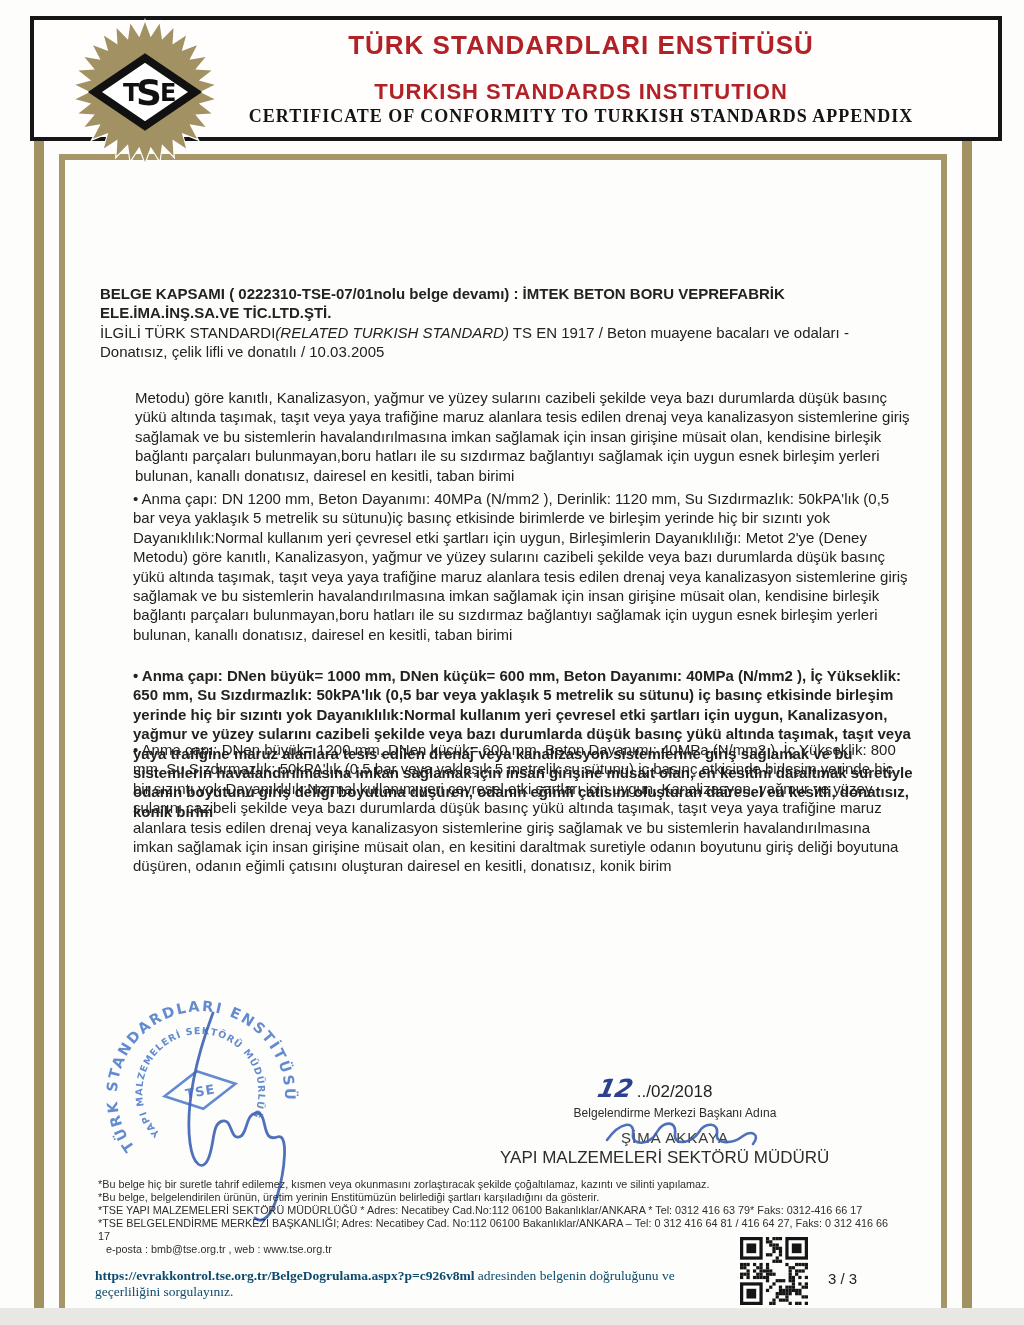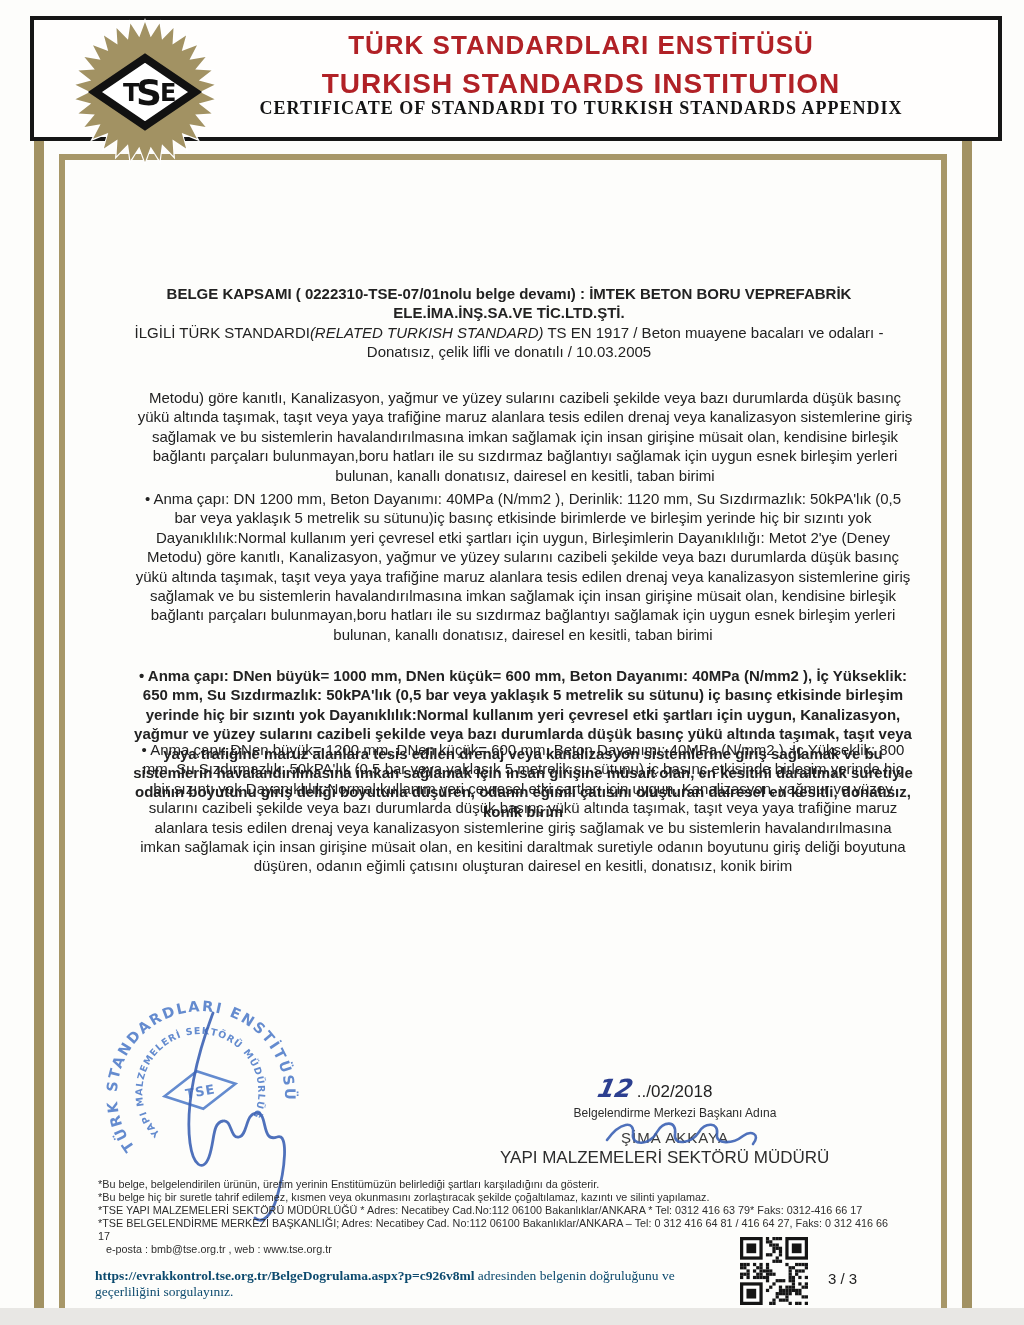--- a/index.html
+++ b/index.html
@@ -14,35 +14,35 @@
   
   .header-box{
     left:30px;top:16px;width:964px;height:106px;
     border:4px solid #161616;background:#fffefd;
     text-align:center;padding-top:11px;box-sizing:content-box;
   }
   .header-inner{padding-left:130px;}
   .h-red{color:#b12126;font-weight:bold;letter-spacing:1px;}
   .h1{font-size:26px;line-height:28px;}
   .h2{font-family:"Liberation Serif",serif;font-weight:bold;font-size:19px;line-height:23px;letter-spacing:1.5px;color:#141414;}
-  .h3{font-size:28px;line-height:26px;margin-top:12px;}
+  .h3{font-size:22px;line-height:26px;margin-top:20px;}
   .h4{font-family:"Liberation Serif",serif;font-weight:bold;font-size:18px;line-height:22px;letter-spacing:1px;color:#141414;}
 
   
   .frame-outer{
     left:34px;top:131px;width:918px;height:1171px;
     border:10px solid #a29263;border-bottom:none;
   }
   .frame-inner{
     left:59px;top:154px;width:876px;height:1148px;
     border:6px solid #a79768;border-bottom:none;
   }
 
   
-  .bodytxt{font-size:15px;line-height:19.4px;color:#222;text-align:center;}
+  .bodytxt{font-size:15px;line-height:19.4px;color:#222;}
   .scope{left:100px;top:284px;width:818px;}
   .scope .bold{font-weight:bold;}
   .para{width:780px;}
   .p1{left:135px;top:388px;}
   .p2{left:133px;top:489px;}
   .p3{left:133px;top:666px;font-weight:bold;}
   .p4{left:133px;top:740px;}
   .italic{font-style:italic;}
 
   
@@ -69,21 +69,21 @@
 </head>
 <body>
 
 <div class="abs frame-outer"></div>
 <div class="abs frame-inner"></div>
 
 <div class="abs header-box">
   <div class="header-inner">
     <div class="h1 h-red">TÜRK STANDARDLARI ENSTİTÜSÜ</div>
     <div class="h3 h-red">TURKISH STANDARDS INSTITUTION</div>
-    <div class="h4">CERTIFICATE OF STANDARDI TO TURKISH STANDARDS APPENDIX</div>
+    <div class="h4">CERTIFICATE OF CONFORMITY TO TURKISH STANDARDS APPENDIX</div>
   </div>
 </div>
 
 <svg class="abs" style="left:70px;top:17px;" width="150" height="160" viewBox="0 0 150 160">
   <polygon id="logo-star-back" fill="#ffffff" points="75.0,1.0 81.0,18.3 90.4,2.6 92.6,20.8 105.1,7.4 103.5,25.6 118.5,15.1 113.1,32.6 130.0,25.5 121.1,41.5 139.1,38.0 127.1,51.8 145.4,52.1 130.8,63.1 148.6,67.3 132.0,75.0 148.6,82.7 130.8,86.9 145.4,97.9 127.1,98.2 139.1,112.0 121.1,108.5 130.0,124.5 113.1,117.4 118.5,134.9 103.5,124.4 105.1,142.6 92.6,129.2 90.4,147.4 81.0,131.7 75.0,149.0 69.0,131.7 59.6,147.4 57.4,129.2 44.9,142.6 46.5,124.4 31.5,134.9 36.9,117.4 20.0,124.5 28.9,108.5 10.9,112.0 22.9,98.2 4.6,97.9 19.2,86.9 1.4,82.7 18.0,75.0 1.4,67.3 19.2,63.1 4.6,52.1 22.9,51.8 10.9,38.0 28.9,41.5 20.0,25.5 36.9,32.6 31.5,15.1 46.5,25.6 44.9,7.4 57.4,20.8 59.6,2.6 69.0,18.3"></polygon>
   <polygon id="logo-star" fill="#a29263" points="75.0,5.0 80.7,20.3 89.6,6.5 92.0,22.7 103.5,11.1 102.5,27.4 116.1,18.4 111.8,34.1 127.0,28.2 119.5,42.7 135.6,40.0 125.2,52.6 141.6,53.4 128.8,63.6 144.6,67.7 130.0,75.0 144.6,82.3 128.8,86.4 141.6,96.6 125.2,97.4 135.6,110.0 119.5,107.3 127.0,121.8 111.8,115.9 116.1,131.6 102.5,122.6 103.5,138.9 92.0,127.3 89.6,143.5 80.7,129.7 75.0,145.0 69.3,129.7 60.4,143.5 58.0,127.3 46.5,138.9 47.5,122.6 33.9,131.6 38.2,115.9 23.0,121.8 30.5,107.3 14.4,110.0 24.8,97.4 8.4,96.6 21.2,86.4 5.4,82.3 20.0,75.0 5.4,67.7 21.2,63.6 8.4,53.4 24.8,52.6 14.4,40.0 30.5,42.7 23.0,28.2 38.2,34.1 33.9,18.4 47.5,27.4 46.5,11.1 58.0,22.7 60.4,6.5 69.3,20.3"></polygon>
   <polygon points="25,75 75,41 125,75 75,109" fill="#ffffff" stroke="#111111" stroke-width="8"></polygon>
   <text x="53" y="84" font-size="24" font-weight="bold" fill="#111">T</text>
   <text x="66" y="88" font-size="36" font-weight="bold" fill="#111">S</text>
   <text x="90" y="84" font-size="24" font-weight="bold" fill="#111">E</text>
@@ -124,22 +124,22 @@
 </div>
 <div class="abs behalf">Belgelendirme Merkezi Başkanı Adına</div>
 <div class="abs signer-name">ŞİMA AKKAYA</div>
 <svg class="abs" style="left:595px;top:1112px;" width="180" height="42" viewBox="0 0 180 42">
   <path d="M 12,28 C 25,10 40,8 38,22 C 36,34 55,34 62,20 C 68,9 82,8 80,22 C 78,34 96,32 104,20
            C 110,10 124,10 122,22 C 120,33 138,32 148,24 C 156,18 166,22 158,32" fill="none" stroke="#3c62b4" stroke-width="2.6" stroke-linecap="round" opacity="0.9"></path>
 </svg>
 <div class="abs signer-title">YAPI MALZEMELERİ SEKTÖRÜ MÜDÜRÜ</div>
 
 <div class="abs footnotes">
+  <div>*Bu belge hiç bir suretle tahrif edilemez, kısmen veya okunmasını zorlaştıracak şekilde çoğaltılamaz, kazıntı ve silinti yapılamaz.</div>
   <div>*Bu belge, belgelendirilen ürünün, üretim  yerinin  Enstitümüzün belirlediği şartları karşıladığını da gösterir.</div>
-  <div>*Bu belge hiç bir suretle tahrif edilemez, kısmen veya okunmasını zorlaştıracak şekilde çoğaltılamaz, kazıntı ve silinti yapılamaz.</div>
   <div>*TSE YAPI MALZEMELERİ SEKTÖRÜ MÜDÜRLÜĞÜ * Adres: Necatibey Cad.No:112 06100 Bakanlıklar/ANKARA * Tel: 0312 416 63 79* Faks: 0312-416 66 17</div>
   <div>*TSE BELGELENDİRME MERKEZİ BAŞKANLIĞI; Adres: Necatibey Cad. No:112 06100 Bakanlıklar/ANKARA – Tel: 0 312 416 64 81 / 416 64 27,  Faks: 0 312 416 66 17</div>
   <div class="fn-email">e-posta : bmb@tse.org.tr , web : www.tse.org.tr</div>
 </div>
 
 <div class="abs verify">
   <span class="url">https://evrakkontrol.tse.org.tr/BelgeDogrulama.aspx?p=c926v8ml</span><span> adresinden belgenin doğruluğunu ve geçerliliğini sorgulayınız.</span>
 </div>
 <svg class="abs qr" width="68" height="68" viewBox="0 0 21 21">
   <g id="qr-modules" fill="#151515">

